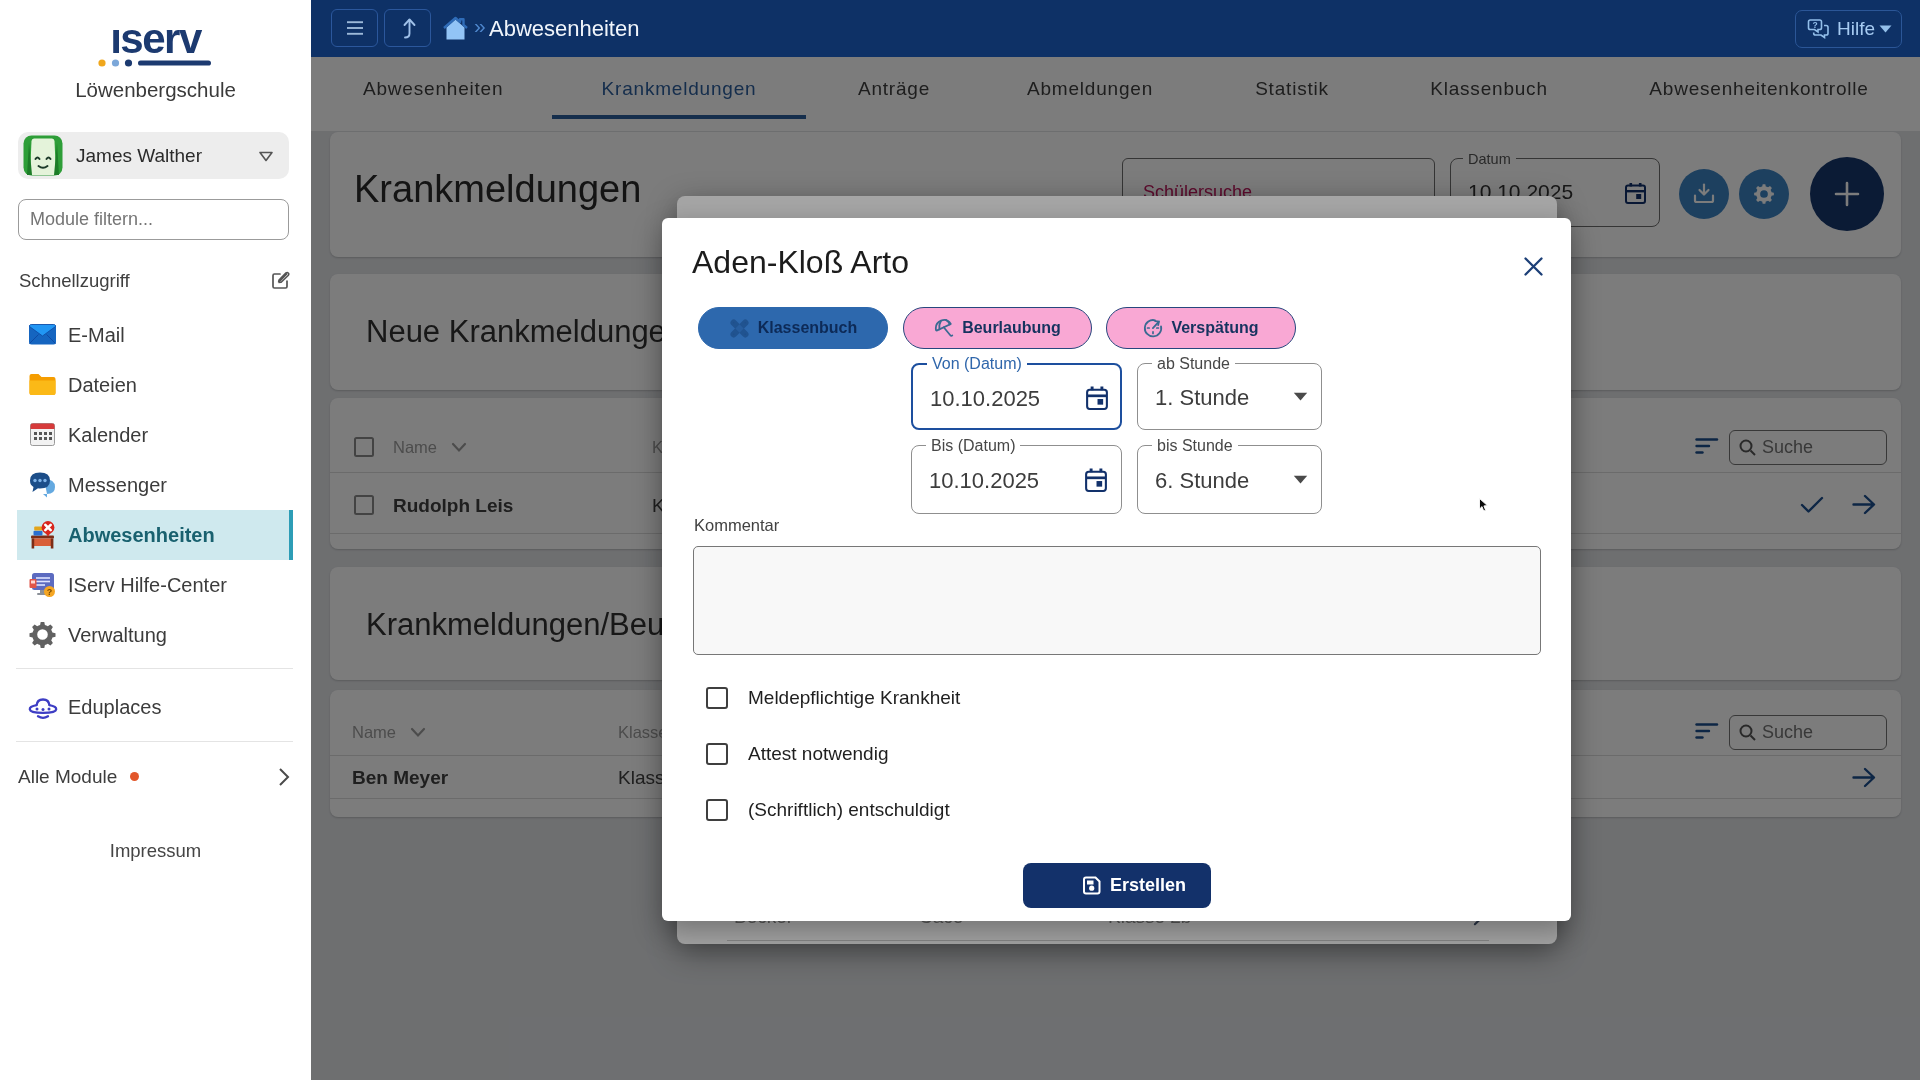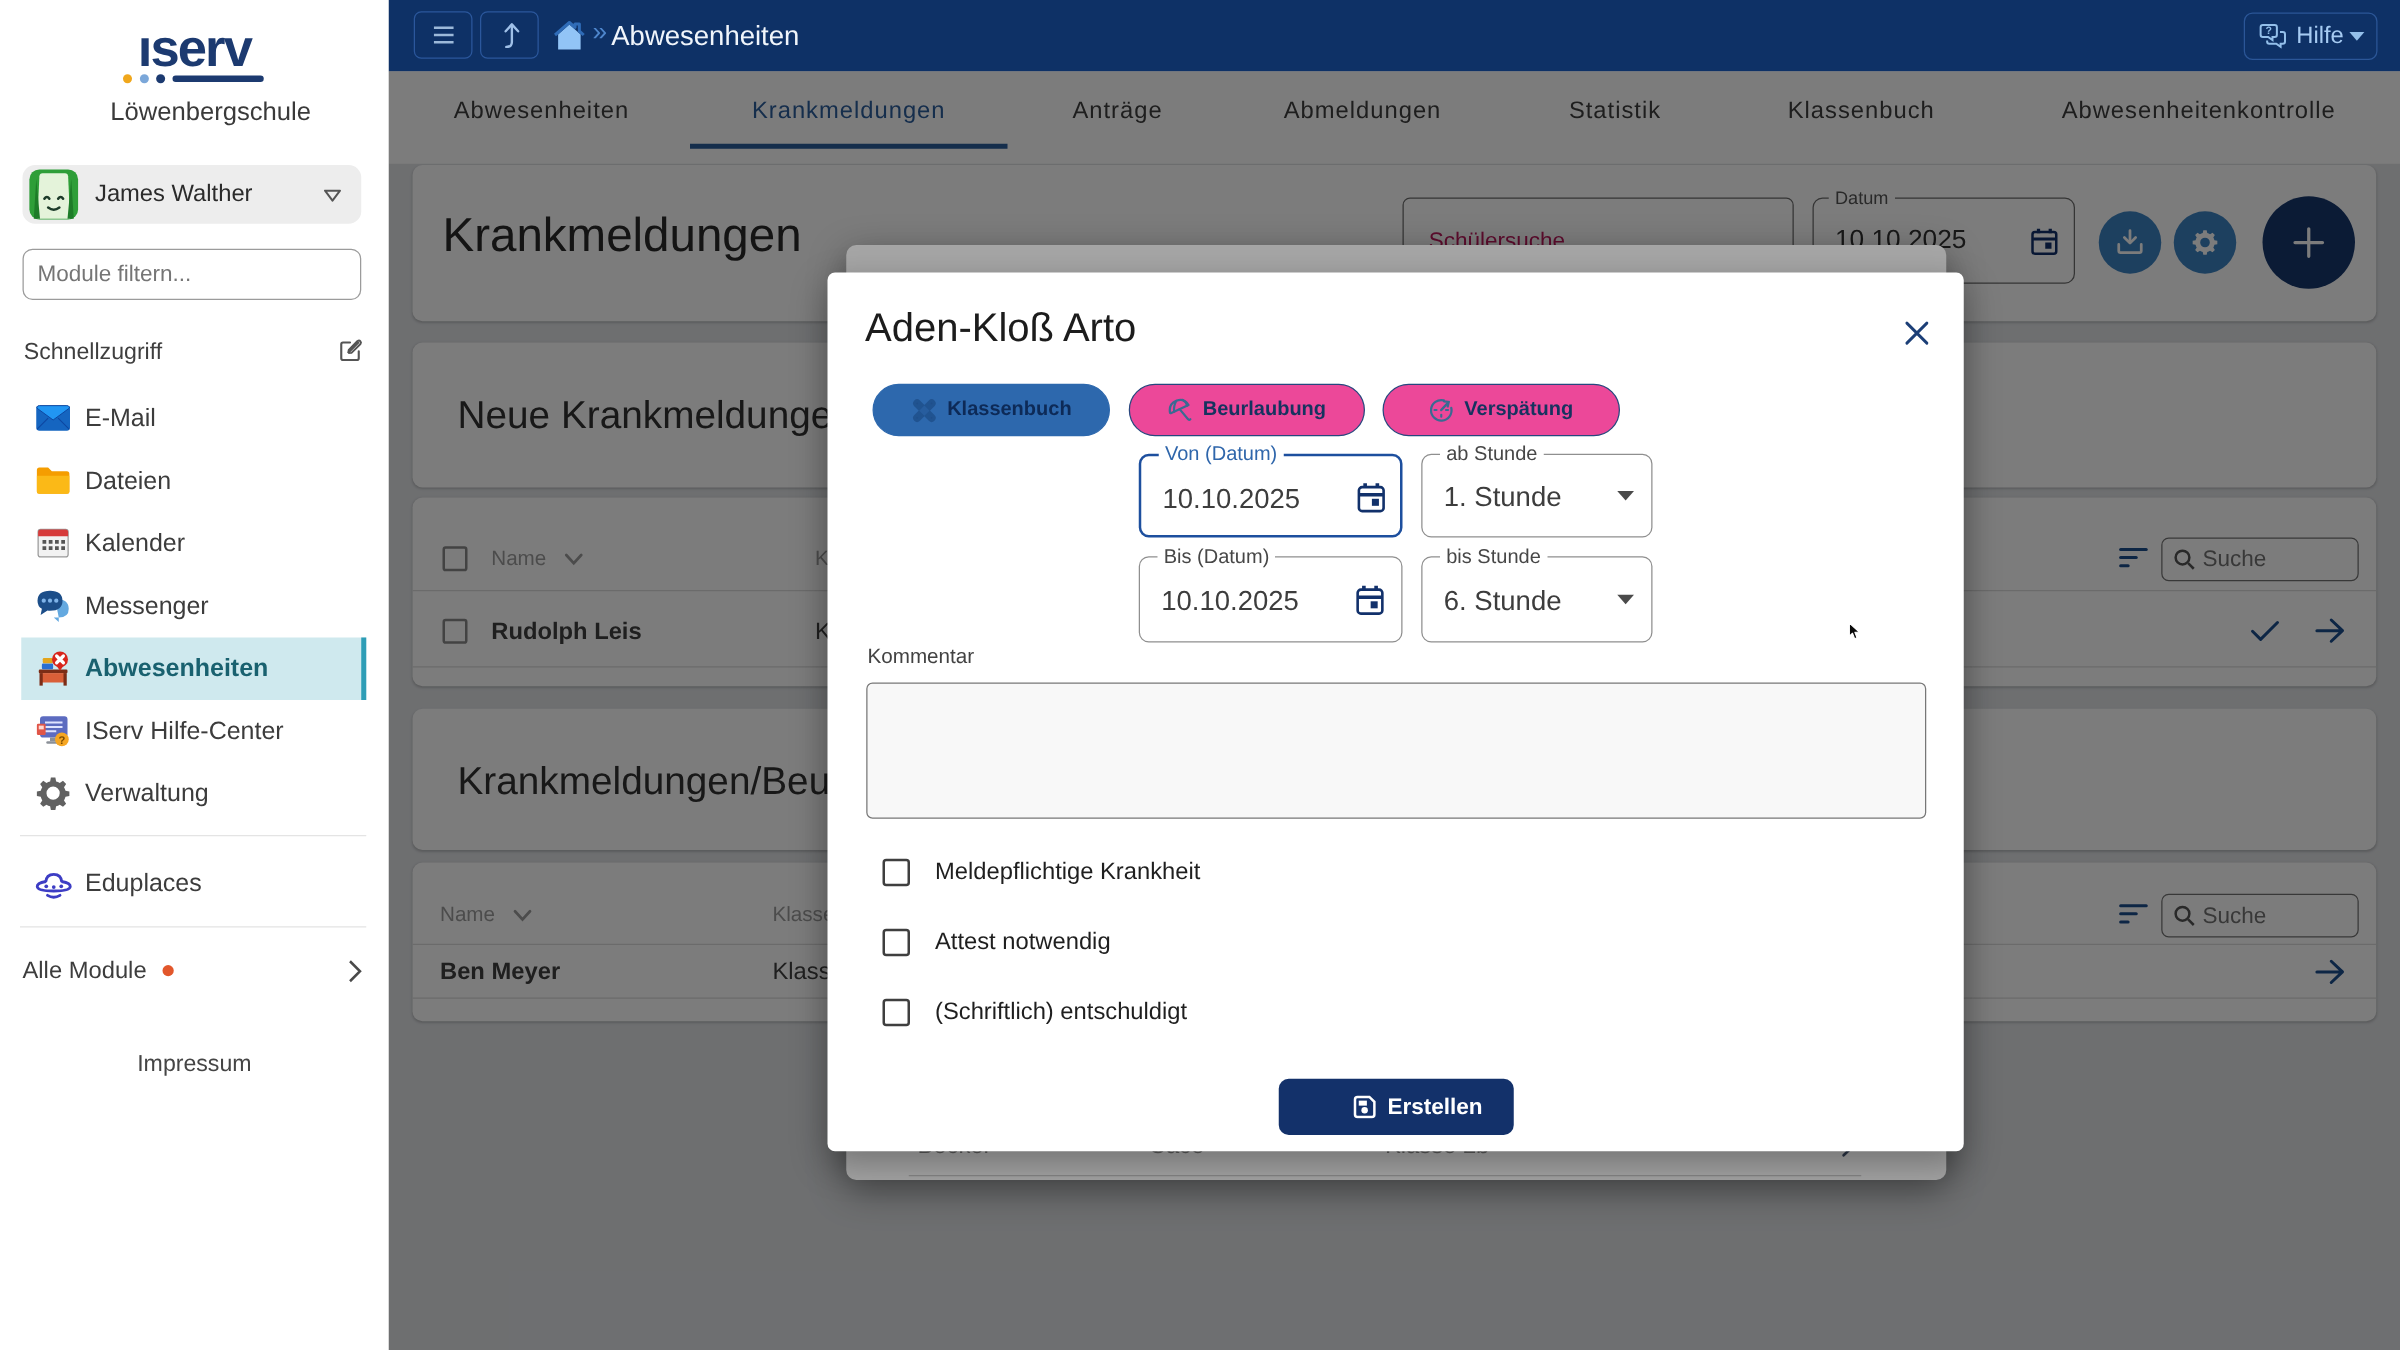--- a/index.html
+++ b/index.html
@@ -24,38 +24,38 @@
   
   .nfield { position:absolute; border:1.3px solid #8f8f8f; border-radius:8px; background:#fff; }
   .nlabel { position:absolute; top:-9px; font-size:16px; color:#474747; background:#fff; padding:0 5px; line-height:18px; }
   .nvalue { position:absolute; left:17px; font-size:22px; color:#3d3d3d; }
   
   #ov1 { position:absolute; left:311px; top:57px; width:1609px; height:1023px; background:rgba(0,0,0,0.25); z-index:50; }
   #backdlg { position:absolute; left:677px; top:196px; width:880px; height:748px; background:#fff; border-radius:8px; z-index:60; box-shadow:0 8px 30px rgba(0,0,0,.4);}
   #ov2 { position:absolute; left:311px; top:57px; width:1609px; height:1023px; background:rgba(0,0,0,0.35); z-index:70; }
   #modal { position:absolute; left:662px; top:218px; width:909px; height:703px; background:#fff; border-radius:6px; z-index:80; box-shadow:0 10px 30px rgba(0,0,0,.32); }
   .chip { position:absolute; top:89px; height:42px; border-radius:21px; border:1.5px solid #27477e;
-     background:#ec4899; color:#16335f; font-size:16px; font-weight:600; display:flex; align-items:center; justify-content:center; gap:8px;}
+     background:#f9a8d4; color:#16335f; font-size:16px; font-weight:600; display:flex; align-items:center; justify-content:center; gap:8px;}
   .cb { position:absolute; left:44px; width:22px; height:22px; border:2.5px solid #3f3f3f; border-radius:3px; }
   .cblabel { position:absolute; left:86px; font-size:19px; color:#1f1f1f; }
 </style>
 </head>
 <body>
 <div id="stage">
 
 <div id="sidebar">
 
   <div class="abs" style="left:0;top:15px;width:311px;text-align:center;font-weight:bold;font-size:42px;color:#1c3a70;letter-spacing:-1.5px;">ıserv</div>
   <svg class="abs" style="left:95px;top:57px;" width="120" height="12" viewBox="0 0 120 12">
     <circle cx="7" cy="6" r="3.6" fill="#f0a71c"></circle>
     <circle cx="20.5" cy="6" r="3.6" fill="#7ba7d9"></circle>
     <circle cx="33.5" cy="6" r="3.6" fill="#1c3a70"></circle>
     <rect x="43" y="3.4" width="73" height="5.2" rx="2.6" fill="#1c3a70"></rect>
   </svg>
-  <div class="abs" style="left:13px;top:78px;width:311px;text-align:center;font-size:20.5px;color:#3a3a3a;">Löwenbergschule</div>
+  <div class="abs" style="left:0;top:78px;width:311px;text-align:center;font-size:20.5px;color:#3a3a3a;">Löwenbergschule</div>
 
   <div class="abs" style="left:18px;top:132px;width:271px;height:47px;background:#ededed;border-radius:10px;"></div>
   <svg class="abs" style="left:23px;top:135px;" width="40" height="41" viewBox="0 0 40 41">
     <rect x="0.5" y="0.5" width="39" height="40" rx="8" fill="#2e9e38"></rect>
     <path d="M7 40 L8.5 6 Q8.7 3.5 11 3.5 L29 3.5 Q31.3 3.5 31.5 6 L33 40 Z" fill="#e4f3da"></path>
     <path d="M4 40 L6 8 L9 40 Z" fill="#1d7c28"></path>
     <path d="M36 40 L34 8 L31 40 Z" fill="#1d7c28"></path>
     <path d="M12.5 24 q2 -3 4 0" stroke="#1d3b2a" stroke-width="2" fill="none" stroke-linecap="round"></path>
     <path d="M23.5 24 q2 -3 4 0" stroke="#1d3b2a" stroke-width="2" fill="none" stroke-linecap="round"></path>
     <path d="M15.5 31 q4.5 3.5 9 0" stroke="#1d3b2a" stroke-width="2" fill="none" stroke-linecap="round"></path>

